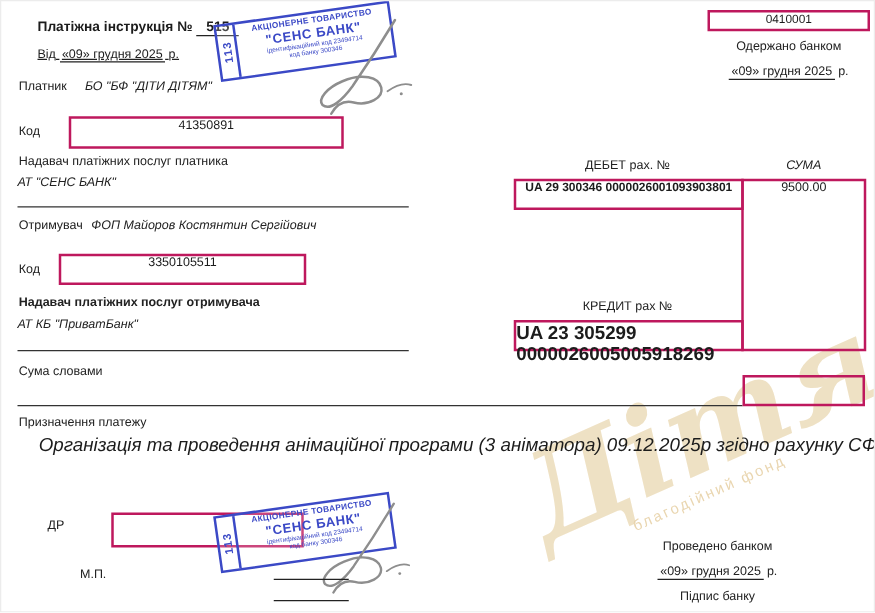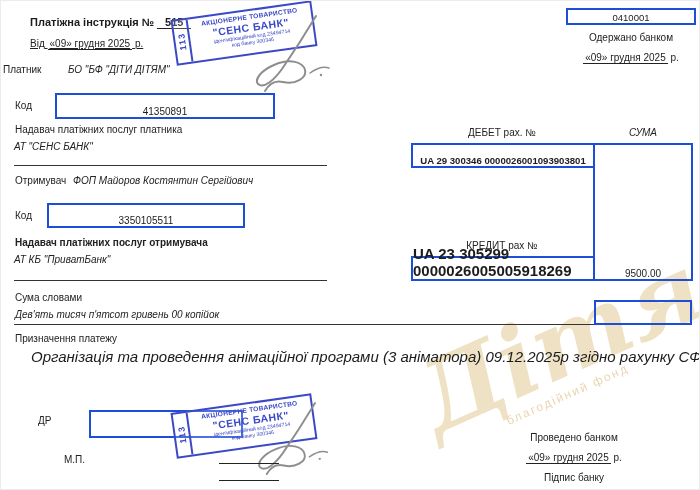--- a/index.html
+++ b/index.html
@@ -6,22 +6,22 @@
   .page {
     position:relative; width:700px; height:490px; background:#ffffff;
     font-family:"Liberation Sans", sans-serif; color:#1c1c1c;
     overflow:hidden; box-sizing:border-box; border:1px solid #ececec;
   }
   .abs { position:absolute; white-space:nowrap; }
   .lbl { font-size:10px; color:#222; }
   .it  { font-style:italic; }
   .b   { font-weight:bold; }
   .u   { border-bottom:1px solid #222; padding:0 2px; }
-  .box { position:absolute; border:2px solid #1d4ed8; background:transparent; box-sizing:border-box;
-         display:flex; align-items:flex-end; justify-content:center; }
+  .box { position:absolute; border:2px solid #be185d; background:transparent; box-sizing:border-box;
+         display:flex; align-items:flex-start; justify-content:center; }
   .thin-line { position:absolute; border-top:1.4px solid #333; height:0; }
   .center { text-align:center; }
 
   
   .stamp {
     position:absolute; display:flex; color:#3b49c6;
     border:2px solid #3b49c6; background:rgba(255,255,255,0.2);
     width:142px; height:46px; box-sizing:border-box; transform:rotate(-8deg);
   }
   .stamp .num {
@@ -93,21 +93,21 @@
 
     <div class="box" style="left:565px; top:7px; width:130px; height:17px; font-size:9.5px;">
       <span>0410001</span>
     </div>
     <div class="abs lbl center" style="left:560px; top:31px; width:140px;">Одержано банком</div>
     <div class="abs lbl center" style="left:560px; top:51px; width:140px;">
       <span class="u">«09» грудня 2025</span>
       <span>р.</span>
     </div>
 
-    <div class="abs lbl" style="left:2px; top:63px;text-align:center;">Платник</div>
+    <div class="abs lbl" style="left:14px; top:63px;text-align:center;">Платник</div>
     <div class="abs lbl it" style="left:67px; top:63px;">БО "БФ "ДІТИ ДІТЯМ"</div>
 
     <div class="abs lbl" style="left:14px; top:99px;">Код</div>
     <div class="box" style="left:54px; top:92px; width:220px; height:26px; font-size:10px;">
       <span>41350891</span>
     </div>
 
     <div class="abs lbl" style="left:14px; top:123px;">Надавач платіжних послуг платника</div>
     <div class="abs lbl it" style="left:13px; top:140px;">АТ "СЕНС БАНК"</div>
 
@@ -136,21 +136,20 @@
     <div class="box" style="left:592px; top:142px; width:100px; height:138px; font-size:10px;">
       <span>9500.00</span>
     </div>
 
     <div class="abs lbl center" style="left:410px; top:239px; width:182px;">КРЕДИТ рах №</div>
     <div class="box" style="left:410px; top:255px; width:184px; height:25px; font-size:15px; font-weight:bold;">
       <span>UA 23 305299 0000026005005918269</span>
     </div>
 
     <div class="abs lbl" style="left:14px; top:291px;">Сума словами</div>
-    <div class="abs lbl it" style="left:14px; top:308px;">Дев'ять тисяч п'ятсот  гривень 00 копійок</div>
     <div class="thin-line" style="left:13px; top:323px; width:580px;"></div>
     <div class="box" style="left:593px; top:299px; width:98px; height:25px;"></div>
 
     <div class="abs lbl" style="left:14px; top:332px;">Призначення платежу</div>
     <div class="abs it" style="left:30px; top:347px; font-size:15px; width:620px;">Організація та проведення анімаційної програми (3 аніматора) 09.12.2025р згідно рахунку СФ-1/12-2025 від 09.12.2025 без ПДВ</div>
 
     <div class="abs lbl" style="left:37px; top:414px;">ДР</div>
     <div class="box" style="left:88px; top:409px; width:154px; height:28px;"></div>
 
     <div class="stamp" style="left:172px; top:402px;">

